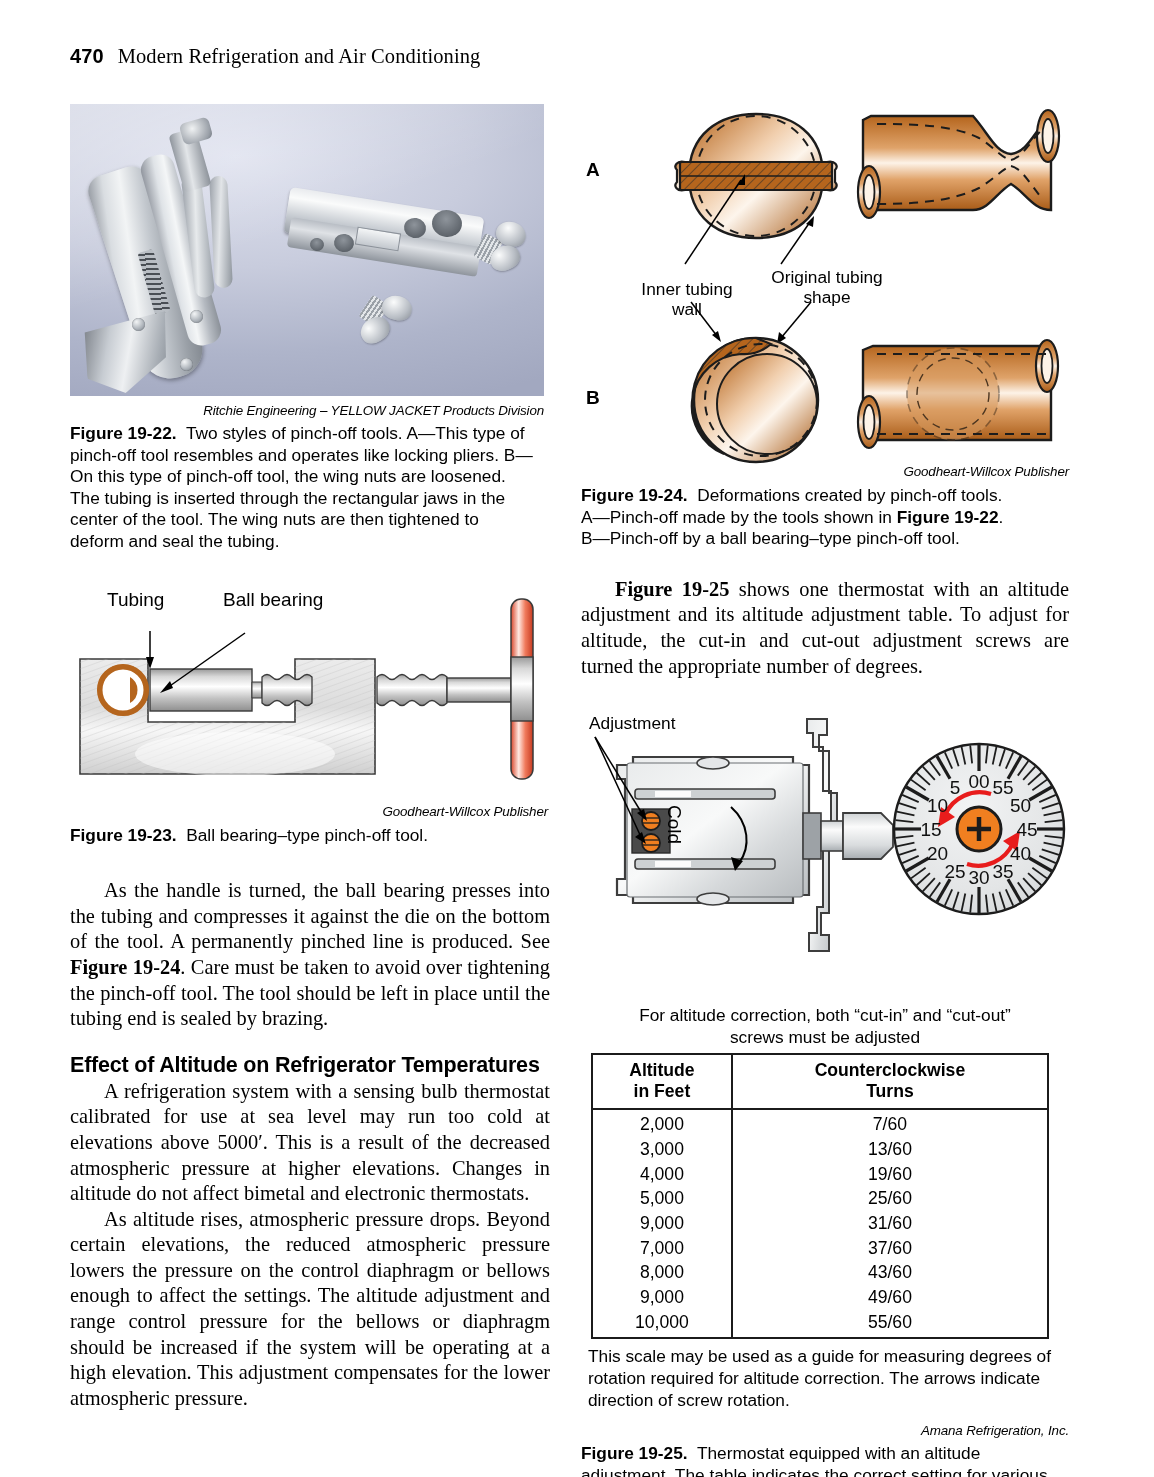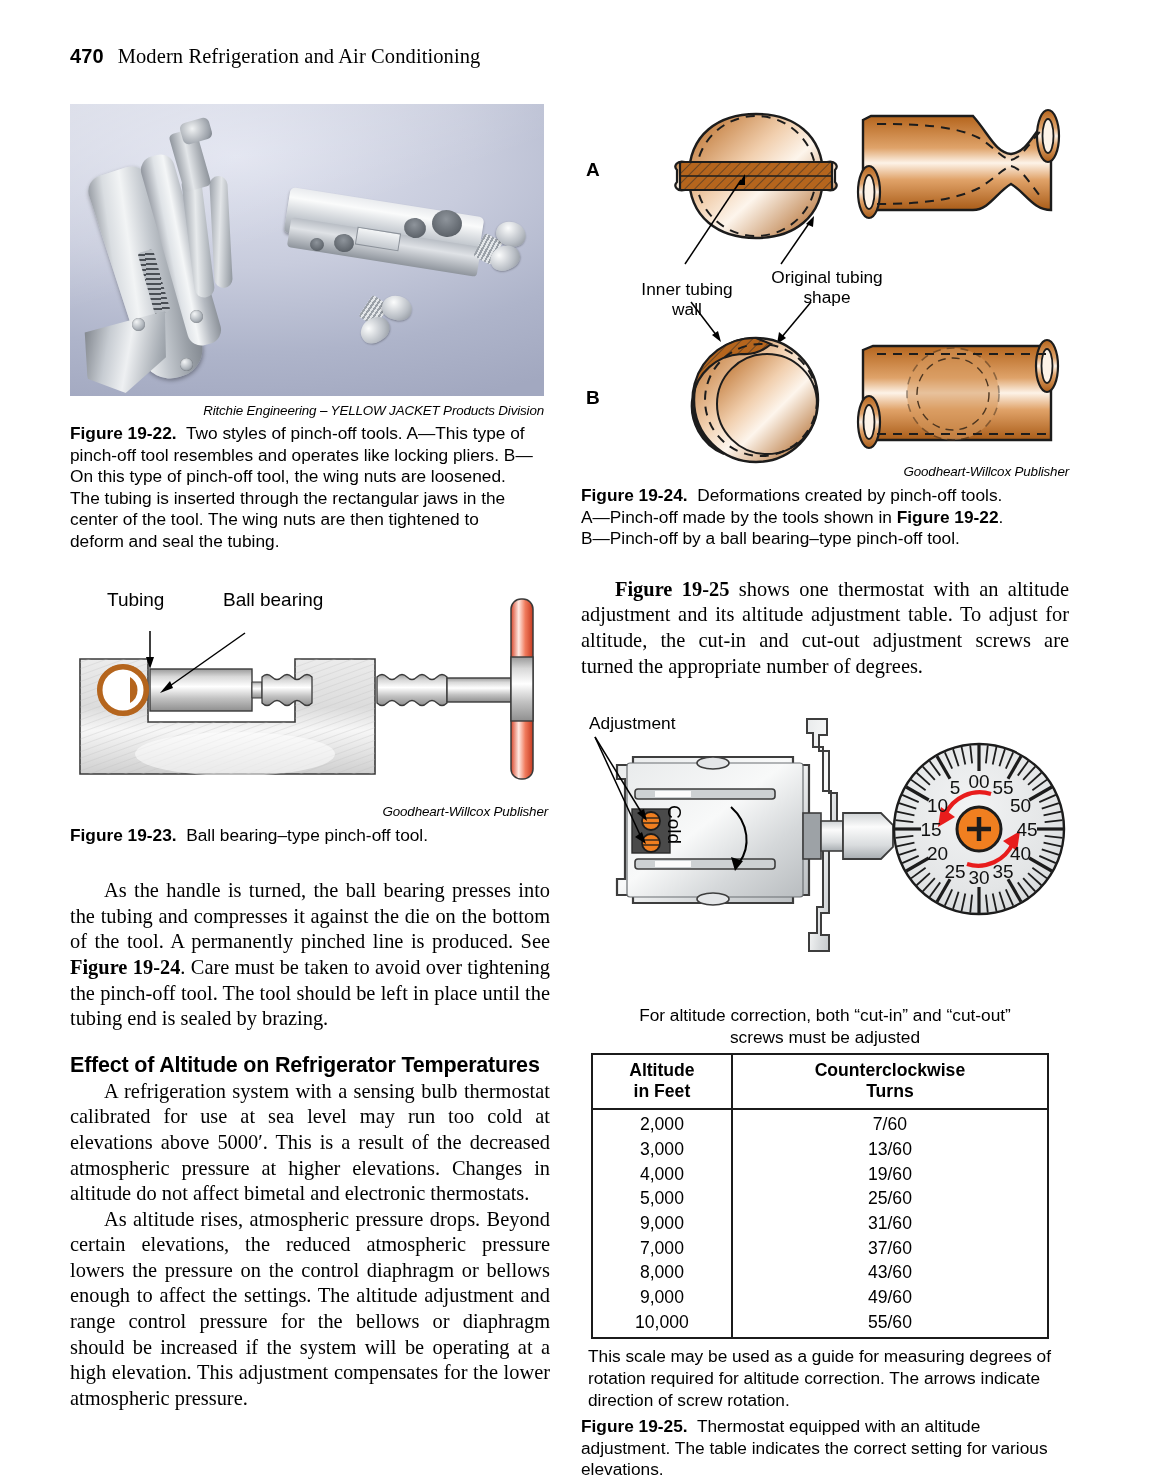--- a/index.html
+++ b/index.html
@@ -719,16 +719,17 @@
           </tr>
           <tr class="last">
             <td>10,000</td>
             <td>55/60</td>
           </tr>
         </tbody>
     </table>
 
     <p class="tbl-note">This scale may be used as a guide for measuring degrees of rotation required for altitude correction. The arrows indicate direction of screw rotation.</p>
 
+    <p class="credit" style="margin-top:12px;">Amana Refrigeration, Inc.</p>
 
     <p class="caption" style="margin-top:5px;"><b class="fignum">Figure 19-25.</b>&nbsp; <span>Thermostat equipped with an altitude adjustment. The table indicates the correct setting for various elevations.</span></p>
   </div>
 </div>
 
 </body></html>

